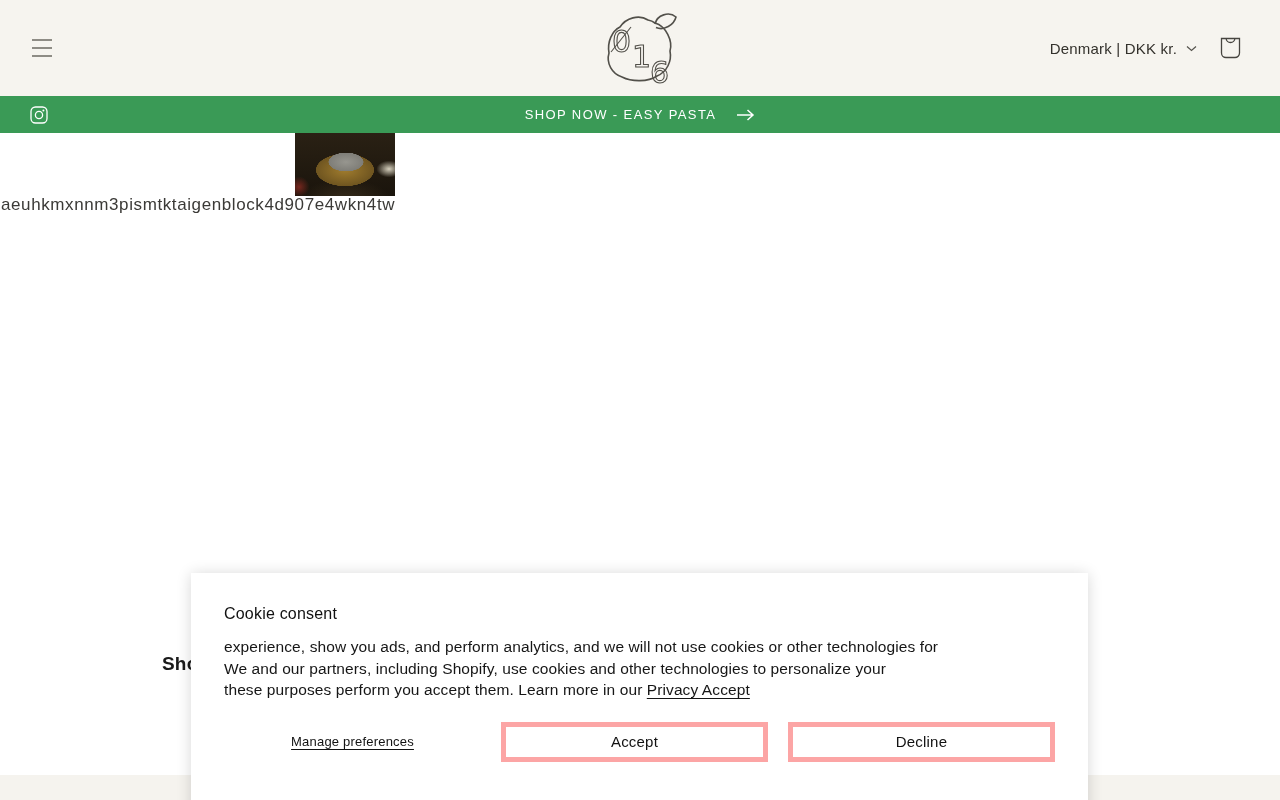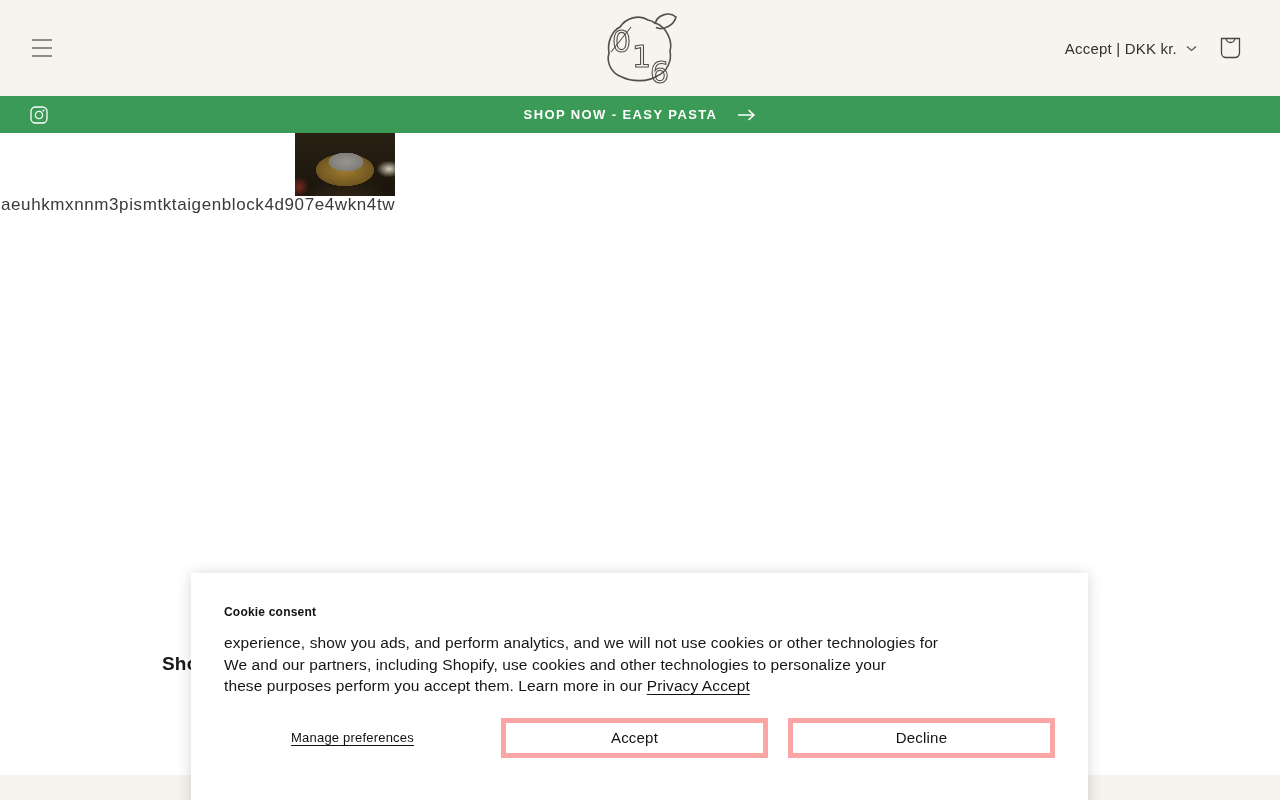--- a/index.html
+++ b/index.html
@@ -40,21 +40,21 @@
   
   .announcement-bar {
     position:absolute; top:96px; left:0; width:1280px; height:37px;
     background:#3a9a56; color:#ffffff;
     display:flex; align-items:center; justify-content:center;
   }
   .insta-link { position:absolute; left:30px; top:50%; transform:translateY(-50%); display:flex; }
   .announcement-link {
     display:flex; align-items:center; gap:20px;
     color:#ffffff; text-decoration:none; cursor:pointer;
-    font-size:13px; font-weight:bold; letter-spacing:1.4px;justify-content:space-between;
+    font-size:13px; font-weight:normal; letter-spacing:1.4px;justify-content:space-between;
   }
 
   
   .media-row { position:absolute; top:133px; left:0; display:flex; align-items:flex-end;flex-direction:column; }
   .video-thumb {
     width:100px; height:63px; flex:0 0 auto;
     background-color:#241c12;
     background-image:
       radial-gradient(ellipse 28px 15px at 51px 29px, #97968f 0%, #7e7d77 62%, rgba(0,0,0,0) 63%),
       radial-gradient(ellipse 45px 25px at 50px 37px, #a07c2e 0%, #6f5520 64%, rgba(0,0,0,0) 65%),
@@ -80,21 +80,21 @@
     background:#f5f3ee;
   }
 
   
   .cookie-dialog {
     position:absolute; left:191px; top:573px; width:897px; height:260px;
     background:#ffffff;
     box-shadow:0 1px 14px rgba(0,0,0,.16);
     padding:32px 33px 40px 33px;
   }
-  .cookie-title { font-size:12px; font-weight:bold; color:#111111; letter-spacing:.2px; }
+  .cookie-title { font-size:16px; font-weight:normal; color:#111111; letter-spacing:.2px; }
   .cookie-body {
     margin-top:13px; width:852px;
     font-size:15.5px; line-height:21.5px; color:#161616; letter-spacing:.1px;
   }
   .cookie-body .line { display:block; }
   .cookie-body .line-inline { display:inline; }
   .privacy-link { color:#161616; text-decoration:underline; text-underline-offset:3px; cursor:pointer; }
   .cookie-actions { margin-top:21px; display:flex; gap:20px; }
   .cookie-actions > * { flex:1 1 0; }
   .manage-cell { display:flex; align-items:center; justify-content:center; }
@@ -130,21 +130,21 @@
 
       <text x="13" y="41" font-family="'DejaVu Sans',sans-serif" font-size="30" fill="none" stroke="#52504a" stroke-width="1.1">0</text>
       <line x1="12" y1="41" x2="32" y2="16" stroke="#52504a" stroke-width="1.1"></line>
       <text x="33" y="56" font-family="'DejaVu Sans',sans-serif" font-size="30" fill="none" stroke="#52504a" stroke-width="1.1">1</text>
       <text x="51" y="72" font-family="'DejaVu Sans',sans-serif" font-size="30" fill="none" stroke="#52504a" stroke-width="1.1">6</text>
     </svg>
   </a>
 
   <div class="header-right">
     <button class="locale-selector">
-      <span>Accept | DKK kr.</span>
+      <span>Denmark | DKK kr.</span>
       <svg width="11" height="7" viewBox="0 0 11 7">
         <path d="M1,1.5 L5.5,5.5 L10,1.5" fill="none" stroke="#55534d" stroke-width="1.2"></path>
       </svg>
     </button>
     <button class="cart-btn" aria-label="cart">
       <svg width="23" height="24" viewBox="0 0 23 24" fill="none">
         <path d="M2.5,2.5 h18 v14.5 a4.5,4.5 0 0 1 -4.5,4.5 h-9 a4.5,4.5 0 0 1 -4.5,-4.5 z" stroke="#474540" stroke-width="1.3"></path>
         <path d="M7.2,2.5 a4.3,4 0 0 0 8.6,0" stroke="#474540" stroke-width="1.3"></path>
       </svg>
     </button>

